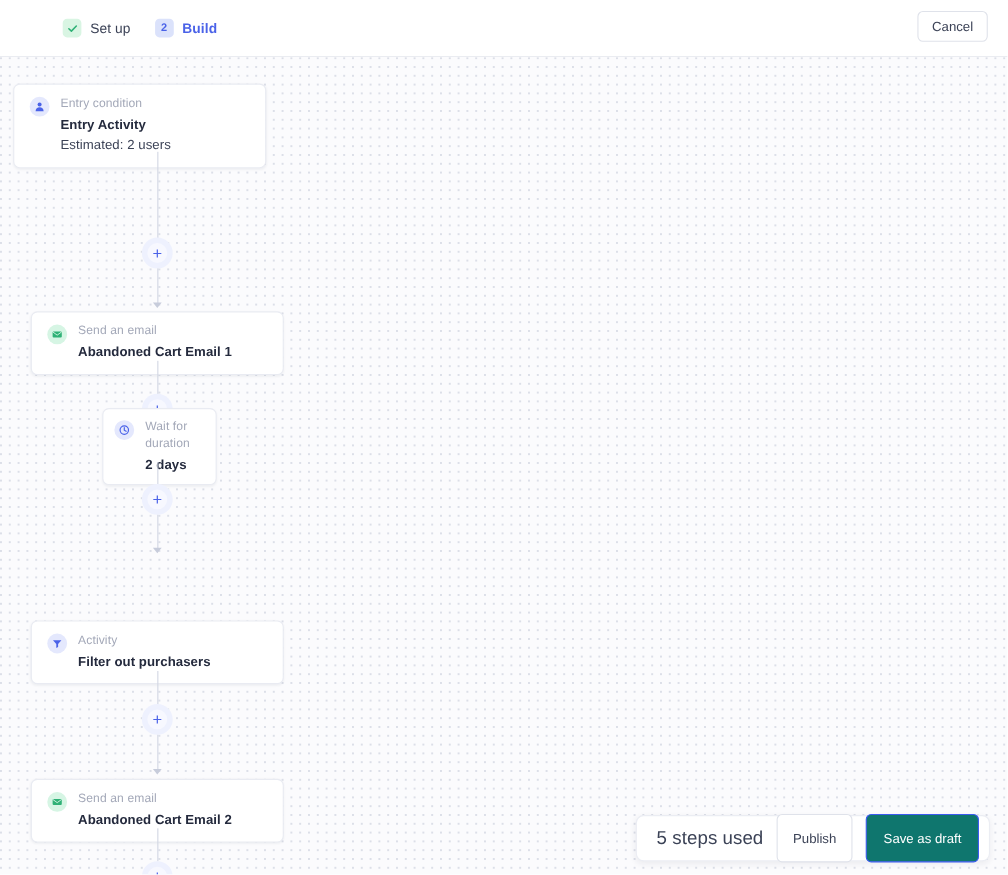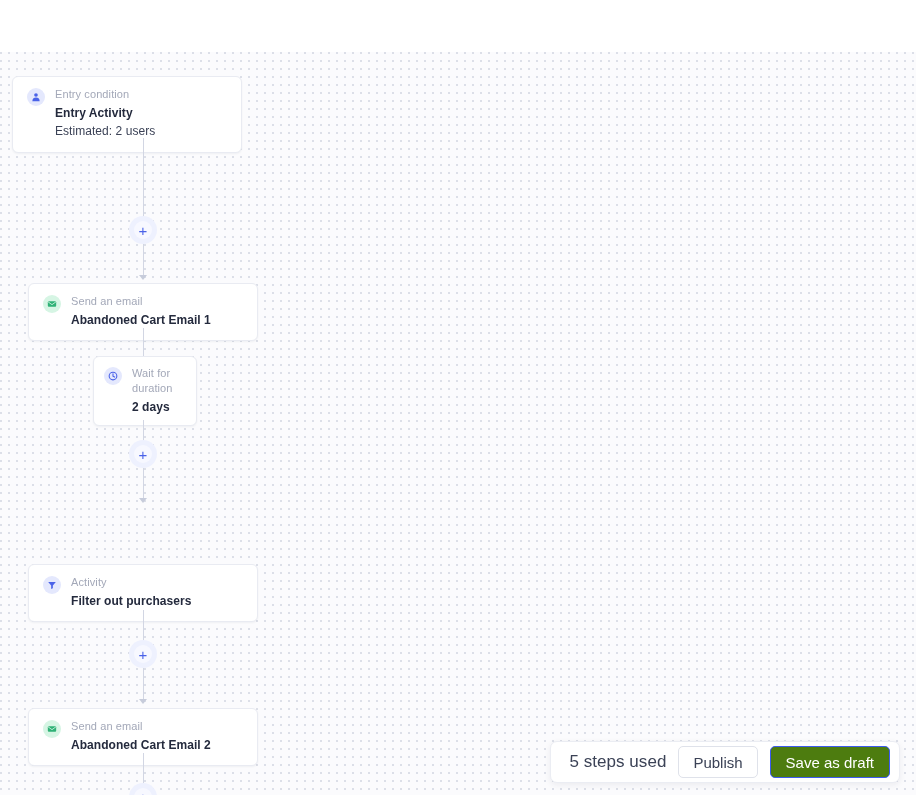--- a/index.html
+++ b/index.html
@@ -209,48 +209,70 @@
     padding: 0 9px 0 18px;
     gap: 12px;
   }
   .steps-used {
     font-size: 17px;
     color: #3b4256;
     letter-spacing: .05px;
     white-space: nowrap;
   }
   .btn {
-    height: 32px;
+    height: 44px;
     border-radius: 5px;
-    font-size: 15px;
+    font-size: 12px;
     font-family: "Liberation Sans", sans-serif;
     cursor: pointer;
     display: flex;
     align-items: center;
     justify-content: center;
     white-space: nowrap;
   }
   .btn-secondary {
     background: #ffffff;
     border: 1px solid #dfe2ea;
     color: #3b4256;
     padding: 0 14px;
   }
   .btn-primary {
-    background: #4d7c0f;
+    background: #0f766e;
     border: 1px solid #3c5bf0;
     color: #ffffff;
     padding: 0 15px;
   }
 </style>
 </head>
 <body>
 
 <div id="app">
 
+  <div class="topbar">
+
+    <div class="steps">
+
+      <div class="step done">
+        <span class="step-badge done">
+          <svg width="10" height="10" viewBox="0 0 10 10">
+            <path d="M1.6 5.1 L3.9 7.3 L8.4 2.6" fill="none" stroke="#2fb176" stroke-width="1.4" stroke-linecap="round" stroke-linejoin="round"></path>
+          </svg>
+        </span>
+        <span class="step-label">Set up</span>
+      </div>
+
+      <div class="step current">
+        <span class="step-badge current">2</span>
+        <span class="step-label">Build</span>
+      </div>
+
+    </div>
+
+    <button class="cancel-btn">Cancel</button>
+  </div>
 
   <div class="canvas">
 
     <div class="node" style="left:12px; top:24px; width:230px;">
       <span class="node-icon blue">
         <svg width="10" height="10" viewBox="0 0 12 12">
           <circle cx="6" cy="3.6" r="2.2" fill="#4a62e8"></circle>
           <path d="M1.6 11 C1.6 8 3.6 6.7 6 6.7 C8.4 6.7 10.4 8 10.4 11 Z" fill="#4a62e8"></path>
         </svg>
       </span>
@@ -281,21 +303,21 @@
       </div>
     </div>
 
     <div class="connector" style="left:143px; top:276px; height:31px;"></div>
     <div class="plus-btn" style="left:129px; top:306px;">
       <span class="inner">+</span>
     </div>
     <div class="connector" style="left:143px; top:334px; height:32px;"></div>
     <div class="arrow-head" style="left:139px; top:365px;"></div>
 
-    <div class="node" style="left:93px; top:304px; width:104px; padding:9px 10px 10px 10px;">
+    <div class="node" style="left:93px; top:319px; width:104px; padding:9px 10px 10px 10px;">
       <span class="node-icon blue">
         <svg width="10" height="10" viewBox="0 0 12 12">
           <circle cx="6" cy="6" r="4.6" fill="none" stroke="#4a62e8" stroke-width="1.3"></circle>
           <path d="M6 3.4 L6 6.2 L8 7.3" fill="none" stroke="#4a62e8" stroke-width="1.3" stroke-linecap="round" stroke-linejoin="round"></path>
         </svg>
       </span>
       <div class="node-body">
         <span class="node-kind">Wait for duration</span>
         <span class="node-title">2 days</span>
       </div>

